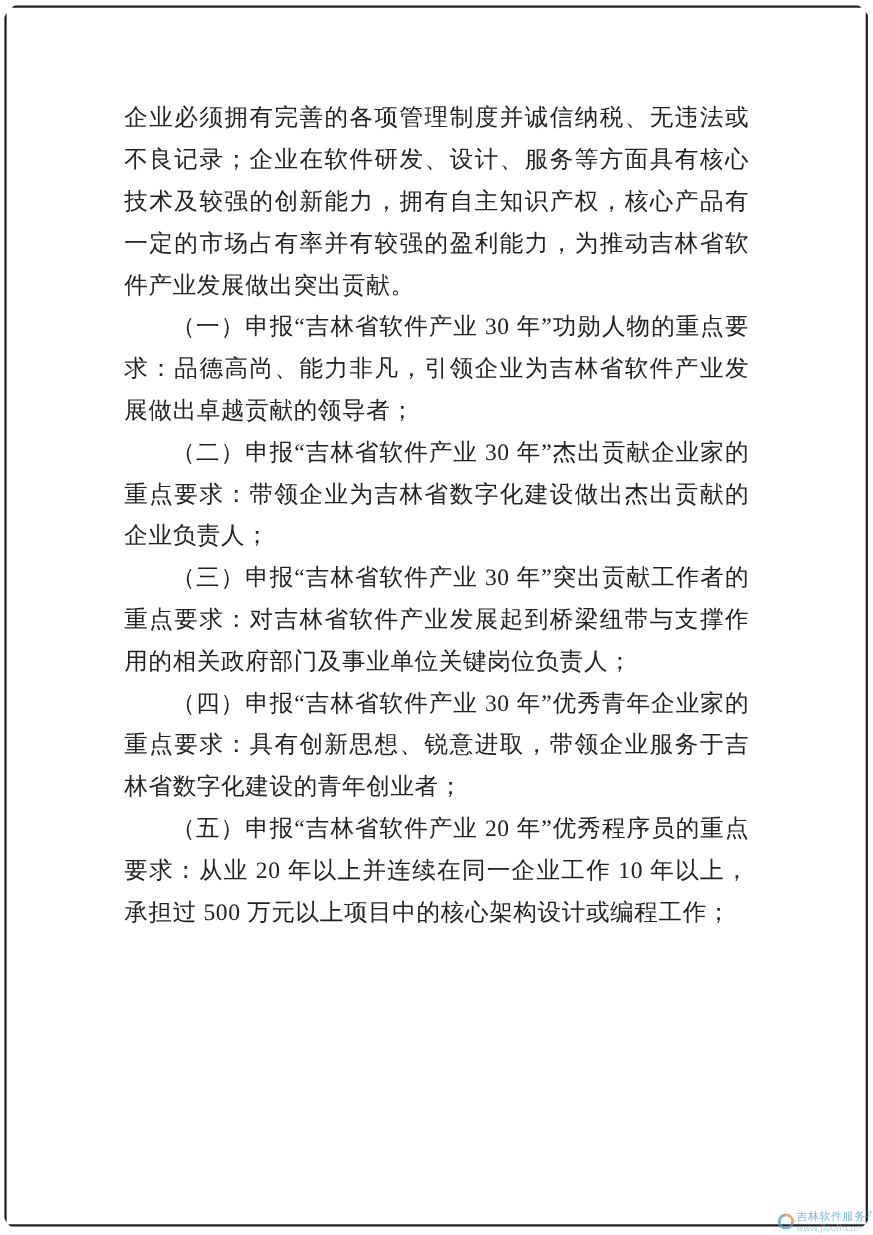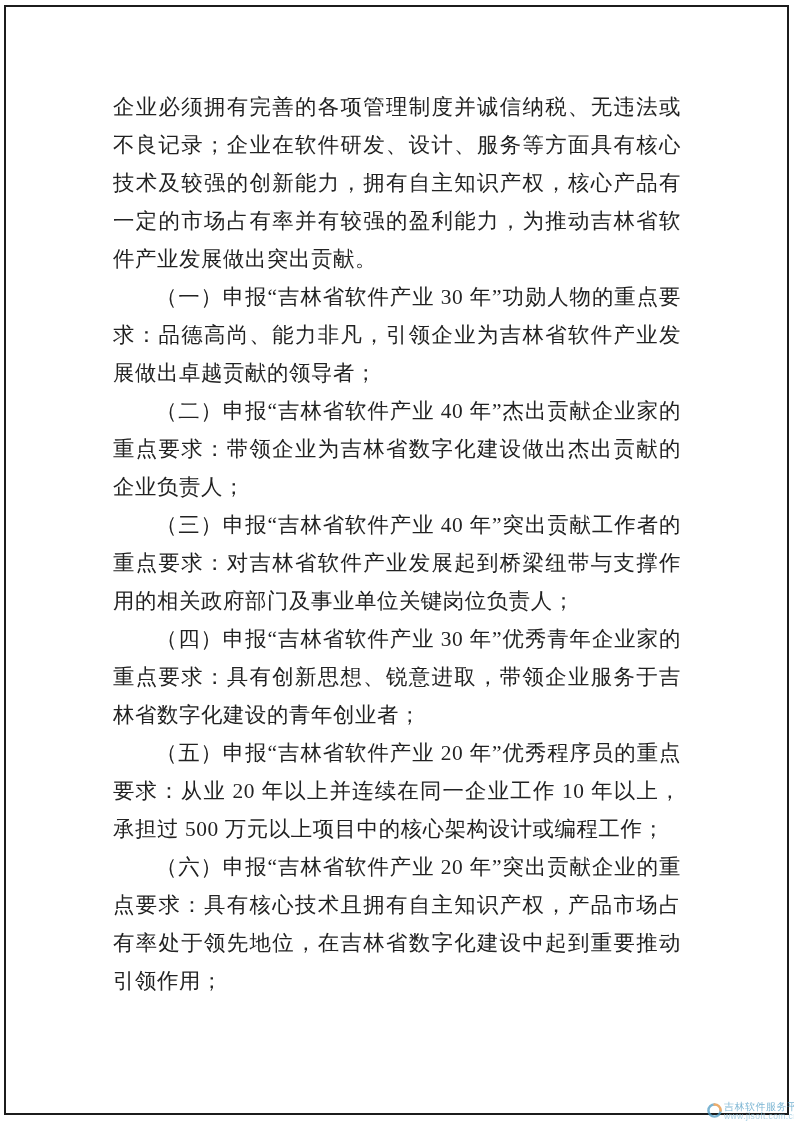--- a/index.html
+++ b/index.html
@@ -7,20 +7,21 @@
     padding: 0;
     background: #ffffff;
   }
   .page {
     position: relative;
     width: 794px;
     height: 1123px;
     background: #ffffff;
     overflow: hidden;
     font-family: "Liberation Serif", "DejaVu Serif", serif;
+    border-radius: 30px;
   }
   .page-border {
     position: absolute;
     left: 4px;
     top: 5px;
     right: 5px;
     bottom: 8px;
     border: 2px solid #1c1c1c;
     pointer-events: none;
   }
@@ -81,25 +82,24 @@
 </head>
 <body>
 
 <div class="page">
 
   <div class="page-border"></div>
 
   <div class="doc-body">
     <p>企业必须拥有完善的各项管理制度并诚信纳税、无违法或不良记录；企业在软件研发、设计、服务等方面具有核心技术及较强的创新能力，拥有自主知识产权，核心产品有一定的市场占有率并有较强的盈利能力，为推动吉林省软件产业发展做出突出贡献。</p>
     <p class="indent">（一）申报“吉林省软件产业 30 年”功勋人物的重点要求：品德高尚、能力非凡，引领企业为吉林省软件产业发展做出卓越贡献的领导者；</p>
-    <p class="indent">（二）申报“吉林省软件产业 40 年”杰出贡献企业家的重点要求：带领企业为吉林省数字化建设做出杰出贡献的企业负责人；</p>
-    <p class="indent">（三）申报“吉林省软件产业 40 年”突出贡献工作者的重点要求：对吉林省软件产业发展起到桥梁纽带与支撑作用的相关政府部门及事业单位关键岗位负责人；</p>
+    <p class="indent">（二）申报“吉林省软件产业 30 年”杰出贡献企业家的重点要求：带领企业为吉林省数字化建设做出杰出贡献的企业负责人；</p>
+    <p class="indent">（三）申报“吉林省软件产业 30 年”突出贡献工作者的重点要求：对吉林省软件产业发展起到桥梁纽带与支撑作用的相关政府部门及事业单位关键岗位负责人；</p>
     <p class="indent">（四）申报“吉林省软件产业 30 年”优秀青年企业家的重点要求：具有创新思想、锐意进取，带领企业服务于吉林省数字化建设的青年创业者；</p>
     <p class="indent">（五）申报“吉林省软件产业 20 年”优秀程序员的重点要求：从业 20 年以上并连续在同一企业工作 10 年以上，承担过 500 万元以上项目中的核心架构设计或编程工作；</p>
-    <p class="indent">（六）申报“吉林省软件产业 20 年”突出贡献企业的重点要求：具有核心技术且拥有自主知识产权，产品市场占有率处于领先地位，在吉林省数字化建设中起到重要推动引领作用；</p>
   </div>
 
   <div class="watermark">
     <svg class="logo" viewBox="0 0 16 16">
       <path d="M8 1.5 A6.5 6.5 0 1 0 14.5 8" fill="none" stroke="#4f9cc4" stroke-width="2.6" stroke-linecap="round"></path>
       <path d="M14.5 8 A6.5 6.5 0 0 0 8 1.5" fill="none" stroke="#e8913a" stroke-width="2.6" stroke-linecap="round"></path>
     </svg>
     <span class="wm-text">
       <span class="wm-title">吉林软件服务平台</span>
       <span class="wm-url">www.jlsoft.com.cn</span>

